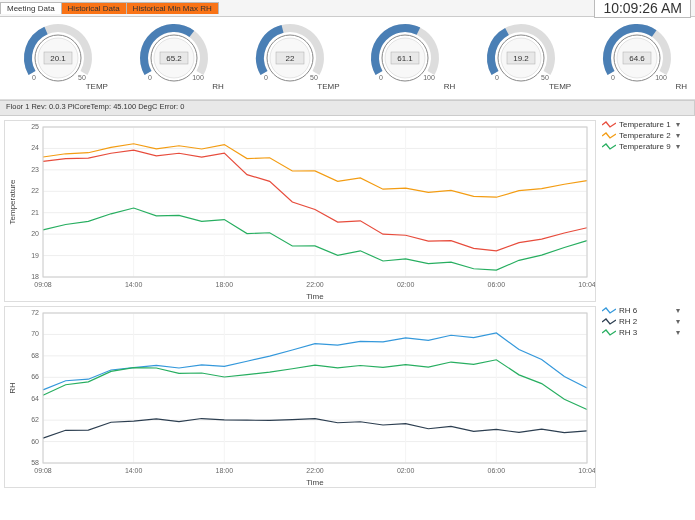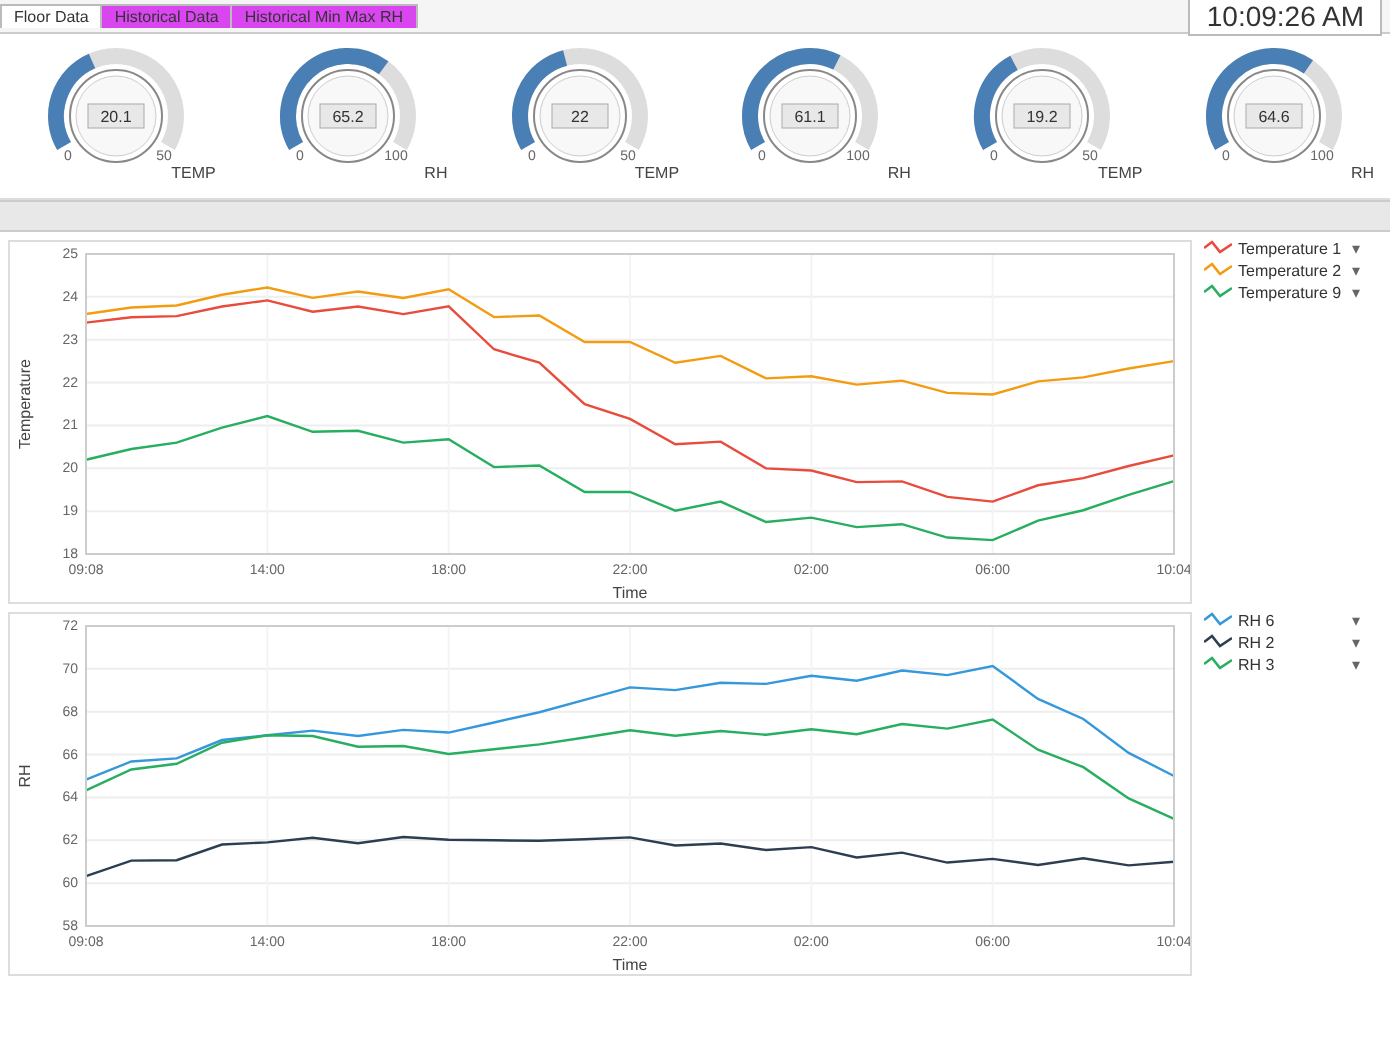--- a/index.html
+++ b/index.html
@@ -1,41 +1,41 @@
 <!DOCTYPE html>
 <html><head>
 <meta charset="utf-8">
 <style>
 html,body{margin:0;padding:0;font-family:Arial,Helvetica,sans-serif;font-size:10px;color:#333;background:#fff;width:695px;height:520px;overflow:hidden}
 .top-bar{display:flex;align-items:center;height:16px;border-bottom:1px solid #ccc;background:#f5f5f5}
 .tabs{display:flex}
-.tab{border:1px solid #bbb;border-bottom:none;padding:1px 6px;font-size:8px;background:#d946ef;margin-right:-1px;cursor:pointer}
+.tab{border:1px solid #bbb;border-bottom:none;padding:1px 6px;font-size:8px;background:#f97316;margin-right:-1px;cursor:pointer}
 .tab.active{background:#fff}
 .clock{margin-left:auto;border:1px solid #bbb;padding:1px 8px;font-size:14px;background:#fff;margin-right:4px}
 .gauges{display:flex;justify-content:space-around;align-items:center;height:78px;border-bottom:1px solid #ddd;padding-top:4px}
 .gauge{position:relative;width:100px;height:76px;text-align:right}
 .gauge svg{display:block;margin:0 auto}
 .gauge .glabel{font-size:8px;color:#444;margin-top:-4px}
 .status-row{display:flex;height:14px;font-size:7.5px;background:#e8e8e8;border-top:1px solid #ccc;border-bottom:1px solid #ccc}
 .status-cell{flex:1;padding:1px 6px;border-right:1px solid #ccc;white-space:nowrap;overflow:hidden}
 .chart-zone{position:relative;display:flex}
 .chart-box{position:relative;border:1px solid #ddd;margin:4px 4px 0 4px}
 .legend{width:78px;font-size:8px;padding:4px 2px}
-.legend-item{display:flex;align-items:flex-start;margin-bottom:2px;cursor:pointer}
+.legend-item{display:flex;align-items:center;margin-bottom:2px;cursor:pointer}
 .legend-item svg{margin-right:3px}
 .legend-item .caret{margin-left:auto;font-size:8px;color:#666}
 .axis-label{font-size:8px;fill:#444}
 .tick{font-size:7px;fill:#666}
 </style>
 </head>
 <body>
 
 <div class="top-bar">
   <div class="tabs" id="tabs">
-      <div class="tab active">Floor Data</div>
+      <div class="tab active">Meeting Data</div>
       <div class="tab">Historical Data</div>
       <div class="tab">Historical Min Max RH</div>
     </div>
   <div class="clock">10:09:26 AM</div>
 </div>
 
 <div class="gauges" id="gauges">
     <div class="gauge">
       <svg width="100" height="64" viewBox="0 0 100 64">
     <path d="M 24.019237886466843 51 A 30 30 0 1 1 75.98076211353316 51" stroke="#ddd" stroke-width="8" fill="none"></path>
@@ -110,20 +110,21 @@
     <rect x="36" y="30" width="28" height="12" fill="#e8e8e8" stroke="#aaa" stroke-width="0.5"></rect>
     <text x="50" y="39" text-anchor="middle" font-size="8" fill="#333">64.6</text>
     <text x="26" y="58" text-anchor="middle" class="tick">0</text>
     <text x="74" y="58" text-anchor="middle" class="tick">100</text>
   </svg>
       <div class="glabel">RH</div>
     </div>
   </div>
 
 <div class="status-row" id="status">
+    <div class="status-cell">Floor 1 Rev: 0.0.3 PiCoreTemp: 45.100 DegC Error: 0</div>
   </div>
 
 <div class="chart-zone">
   <div class="chart-box" id="chart0" style="width:590px;height:180px"><svg width="590" height="180" viewBox="0 0 590 180">
         <line x1="38" y1="156" x2="582" y2="156" stroke="#eee"></line>
         <text x="34" y="158" text-anchor="end" class="tick">18</text>
         <line x1="38" y1="134.57142857142858" x2="582" y2="134.57142857142858" stroke="#eee"></line>
         <text x="34" y="136.57142857142858" text-anchor="end" class="tick">19</text>
         <line x1="38" y1="113.14285714285714" x2="582" y2="113.14285714285714" stroke="#eee"></line>
         <text x="34" y="115.14285714285714" text-anchor="end" class="tick">20</text>

